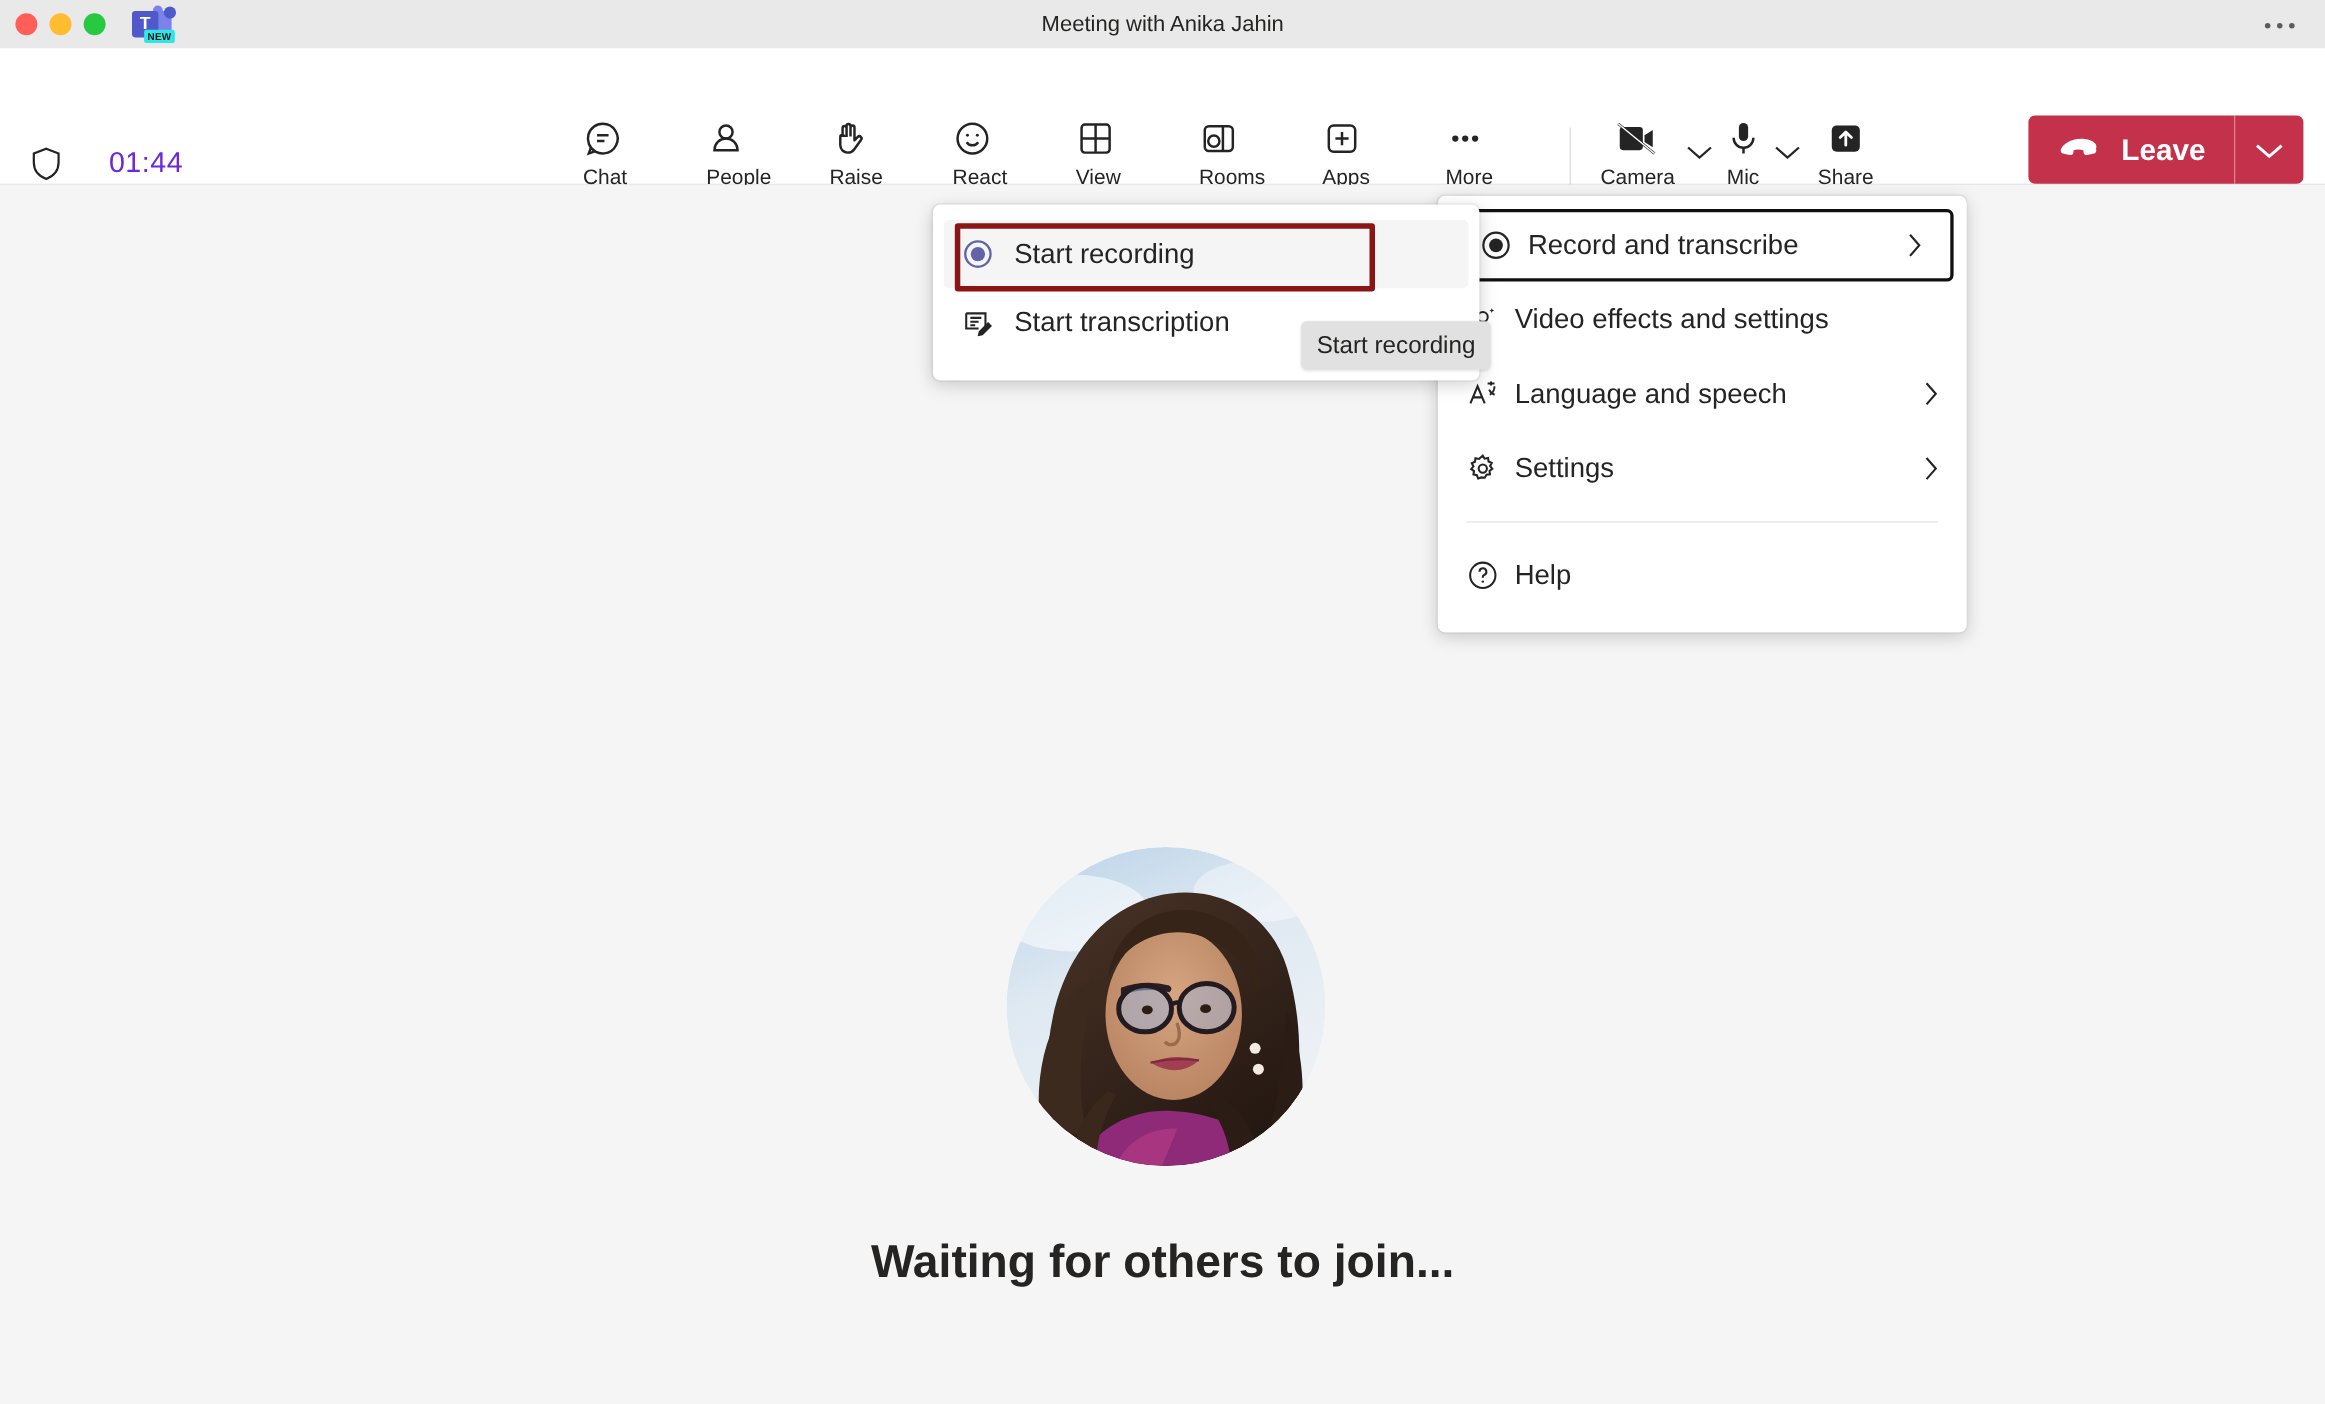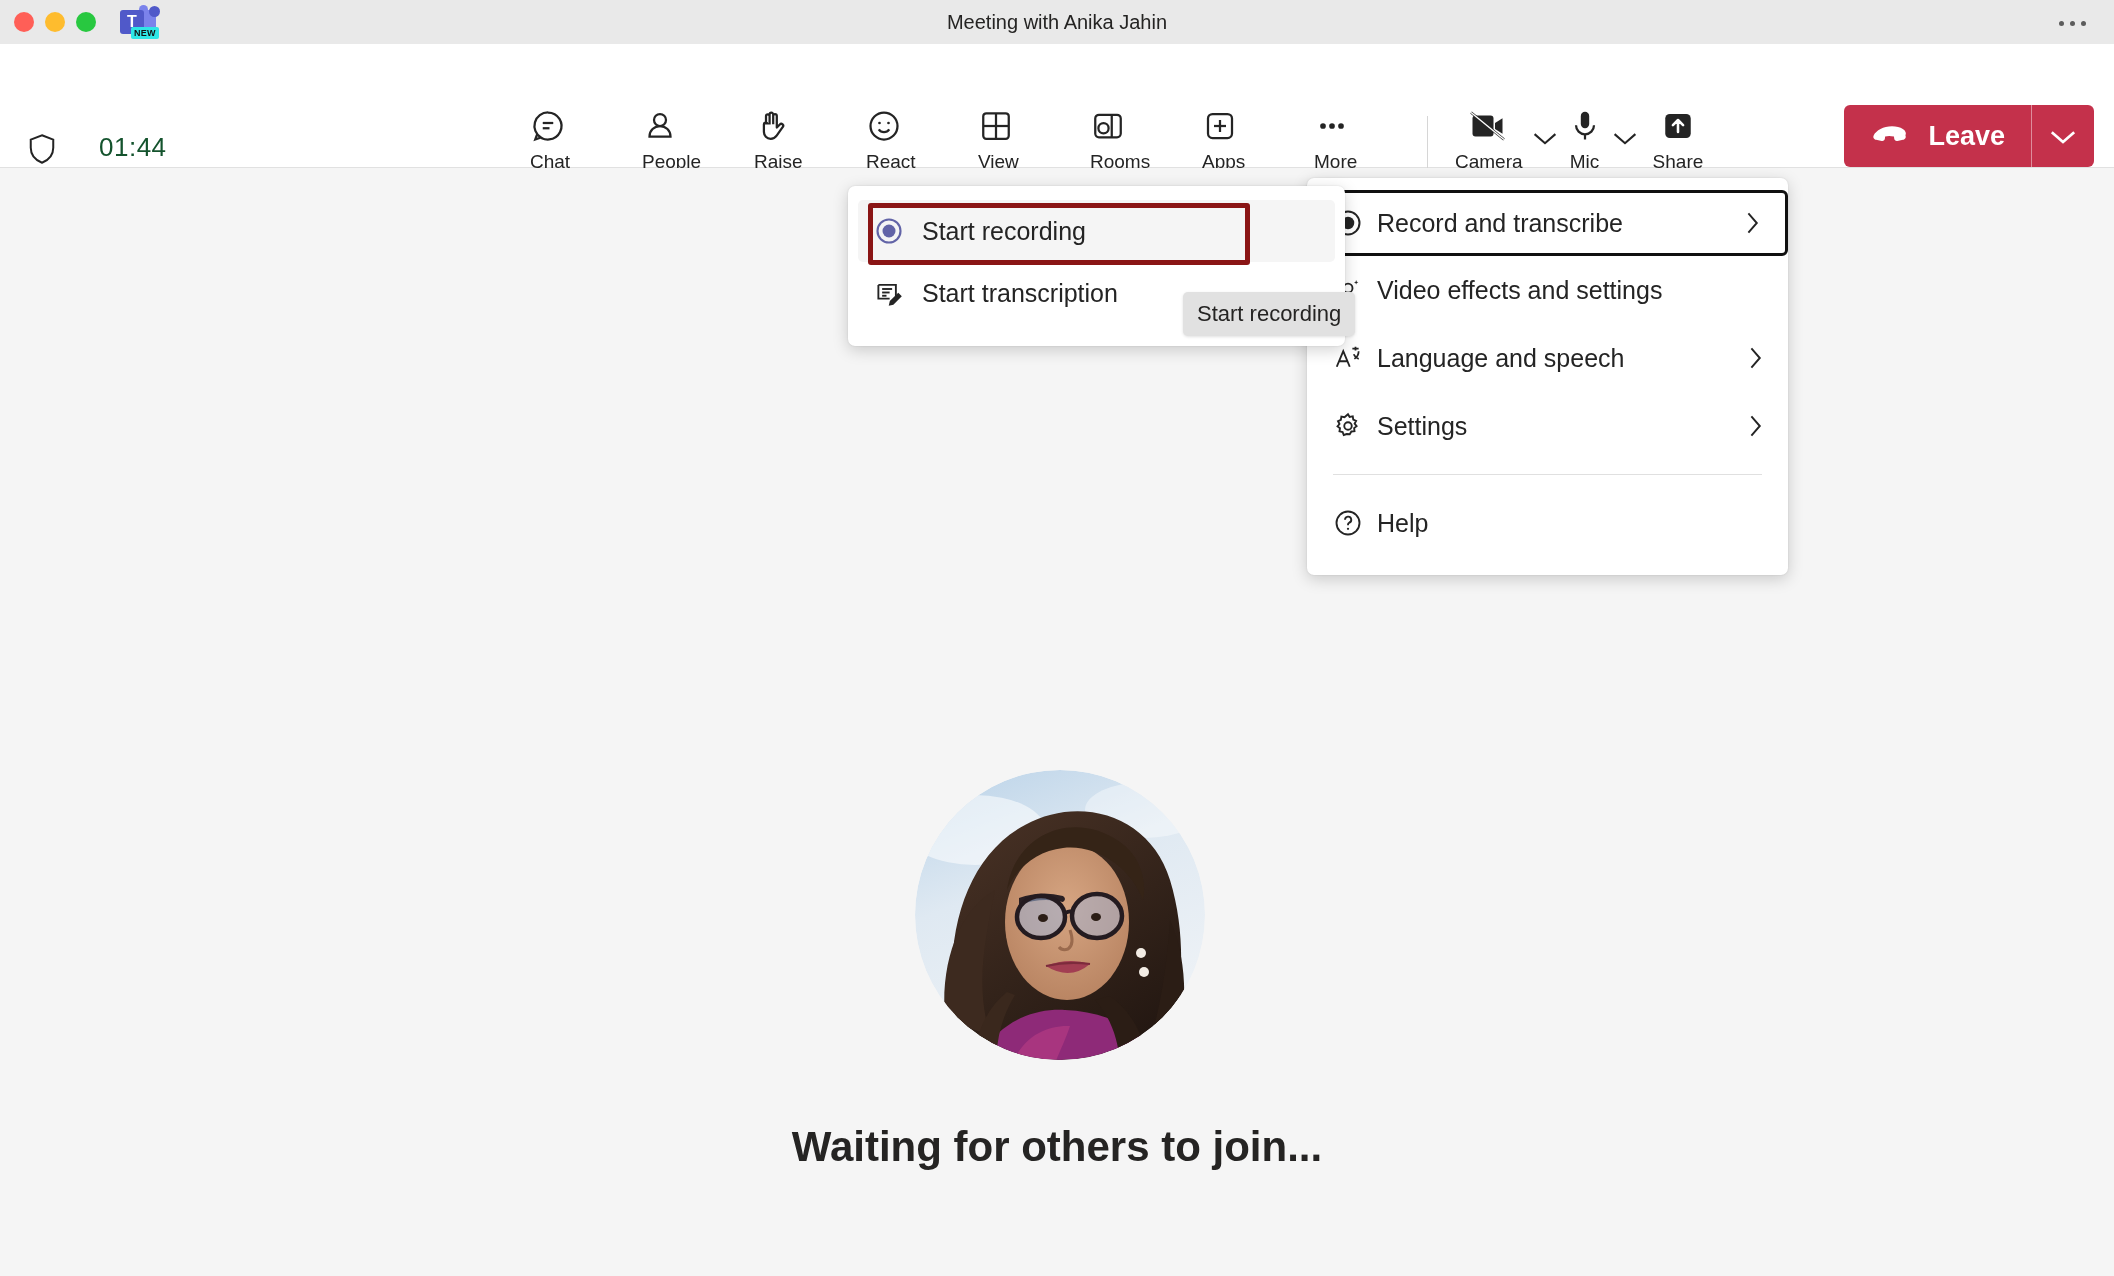--- a/index.html
+++ b/index.html
@@ -46,21 +46,21 @@
   
   .toolbar {
     position: absolute; top: 44px; left: 0;
     width: 2114px; height: 124px;
     background: #ffffff;
     border-bottom: 1px solid #e1e1e1;
   }
   .shield { position: absolute; left: 27px; top: 88px; }
   .timer {
     position: absolute; left: 99px; top: 88px;
-    font-size: 26px; color: #14532d; letter-spacing: 0.5px;
+    font-size: 26px; color: #6d28d9; letter-spacing: 0.5px;
   }
 
   .tools { position: absolute; left: 530px; top: 64px; display: flex; align-items: flex-start; }
   .tool {
     width: 112px; display: flex; flex-direction: column;
     align-items: flex-start; gap: 7px; cursor: pointer; position: relative;
     padding-bottom: 6px;
   }
   .tool .ti { height: 36px; display: flex; align-items: center; justify-content: center; }
   .tool .tlabel { font-size: 19px; color: #242424; }
@@ -114,21 +114,21 @@
   .mi-row {
     display: flex; align-items: center;
     height: 68px; padding: 0 22px 0 26px; cursor: pointer;
     position: relative;
   }
   .mi-row .mi-icon { width: 44px; display: flex; align-items: center; }
   .mi-row .mi-text { font-size: 25px; color: #242424; flex: 1; }
   .mi-row .mi-chev { width: 22px; display: flex; align-items: center; justify-content: center; }
   .mi-row.focused {
     border: 3px solid #101010; border-radius: 6px;
-    margin: 0 0; padding-left: 23px; height: 66px;
+    margin: 0 12px; padding-left: 23px; height: 66px;
   }
   .menu-sep { height: 1px; background: #e0e0e0; margin: 14px 26px; }
 
   
   .sub-menu {
     position: absolute; left: 848px; top: 186px;
     width: 497px; background: #fff;
     border-radius: 7px;
     box-shadow: 0 4px 16px rgba(0,0,0,0.18), 0 0 2px rgba(0,0,0,0.12);
     padding: 14px 0 22px 0;

